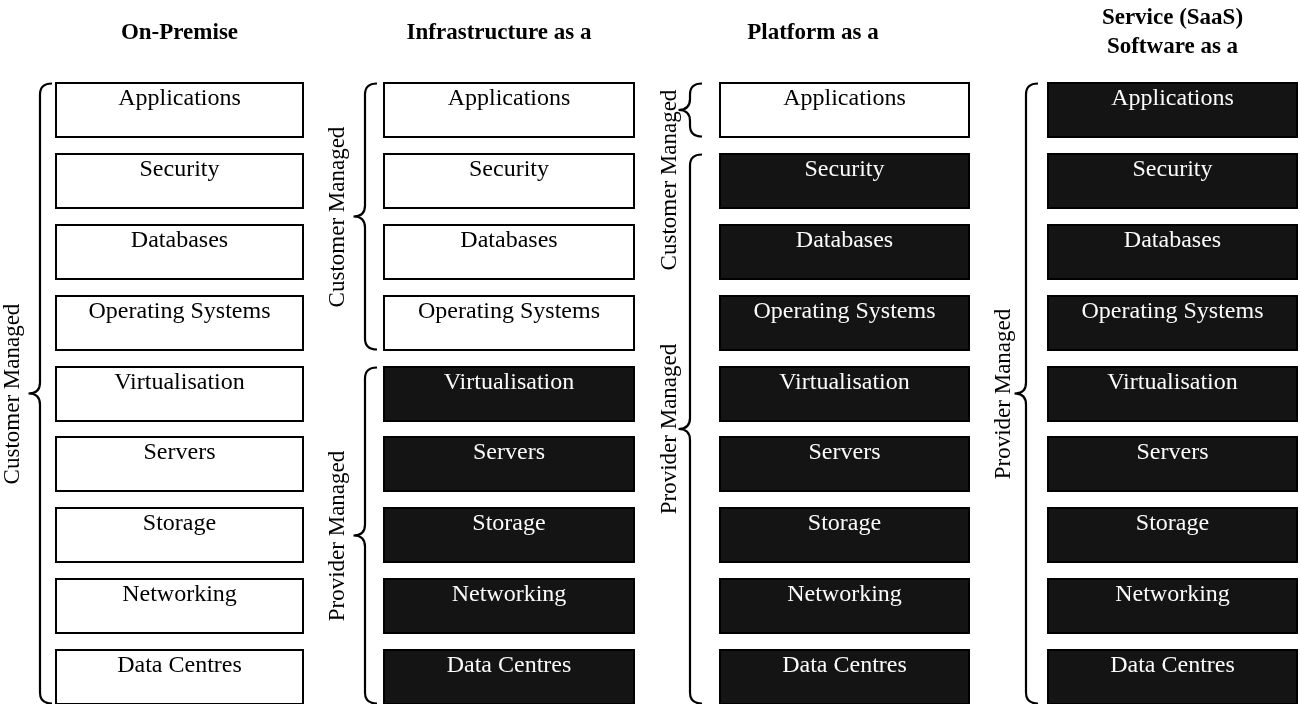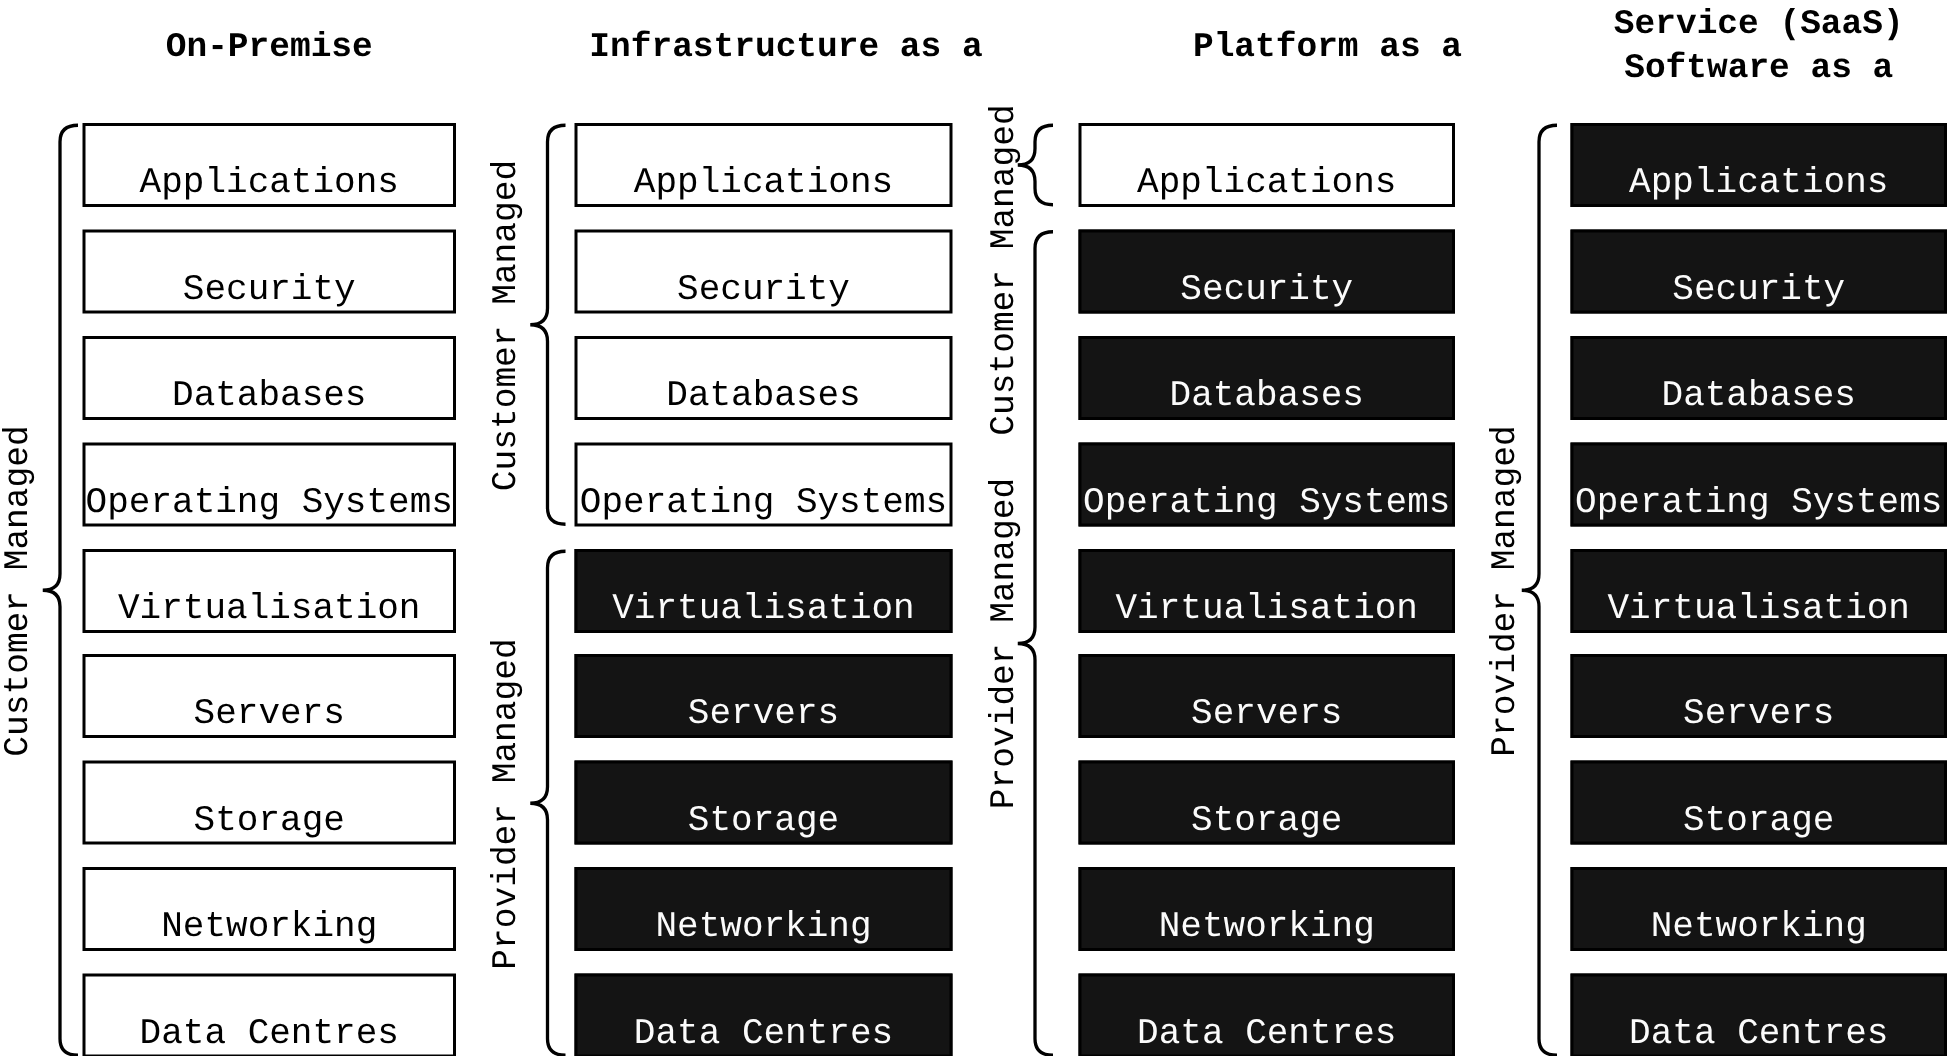--- a/index.html
+++ b/index.html
@@ -1,31 +1,31 @@
 <!DOCTYPE html>
 <html><head>
 <meta charset="utf-8">
 <style>
   html,body{margin:0;padding:0;background:#ffffff;}
   #figure{
     position:relative;
     width:1300px;height:704px;
     background:var(--bg,#ffffff);
-    font-family:Liberation Mono, monospace;
+    font-family:Liberation Serif, serif;
     overflow:hidden;
   }
   .col-title{
     position:absolute;top:0;height:62px;width:320px;
     display:flex;flex-direction:column;align-items:center;justify-content:center;
     font-weight:bold;font-size:23px;line-height:29px;
     color:#000;text-align:center;white-space:nowrap;
   }
   .layer-box{
     position:absolute;height:56px;
-    display:flex;align-items:flex-end;justify-content:center;
+    display:flex;align-items:flex-start;justify-content:center;
     font-size:24px;box-sizing:border-box;
     border:2px solid var(--border,#000);
   }
   .layer-box.customer{background:var(--customer-fill,#fff);color:var(--customer-text,#000);}
   .layer-box.provider{background:var(--provider-fill,#141414);color:var(--provider-text,#fbfbfb);}
   .rot-label{
     position:absolute;width:260px;height:26px;line-height:26px;
     text-align:center;font-size:23px;color:#000;white-space:nowrap;
     transform:rotate(-90deg);transform-origin:50% 50%;
   }
@@ -66,21 +66,21 @@
       </div>
       <div class="layer-box customer" style="left: 55px; top: 649px; width: 249px;">
         <span>Data Centres</span>
       </div>
       <svg class="brace" width="26" height="623" viewBox="0 0 26 623" style="left: 27px; top: 82px;">
         <path d="M 25 1.5 Q 13 1.5 13 12.5 L 13 300.5 Q 13 311.5 1.5 311.5 Q 13 311.5 13 322.5 L 13 610.5 Q 13 621.5 25 621.5"></path>
       </svg>
       <div class="rot-label" style="left: -118px; top: 380.5px;">Customer Managed</div>
     </div>
     <div>
-      <div class="col-title" style="left: 364px;">
+      <div class="col-title" style="left: 339px;">
         <div>Infrastructure as a</div>
       </div>
       <div class="layer-box customer" style="left: 383px; top: 82px; width: 252px;">
         <span>Applications</span>
       </div>
       <div class="layer-box customer" style="left: 383px; top: 153px; width: 252px;">
         <span>Security</span>
       </div>
       <div class="layer-box customer" style="left: 383px; top: 224px; width: 252px;">
         <span>Databases</span>
@@ -106,21 +106,21 @@
       <svg class="brace" width="26" height="269" viewBox="0 0 26 269" style="left: 352px; top: 82px;">
         <path d="M 25 1.5 Q 13 1.5 13 12.5 L 13 123.5 Q 13 134.5 1.5 134.5 Q 13 134.5 13 145.5 L 13 256.5 Q 13 267.5 25 267.5"></path>
       </svg>
       <div class="rot-label" style="left: 207px; top: 203.5px;">Customer Managed</div>
       <svg class="brace" width="26" height="339" viewBox="0 0 26 339" style="left: 352px; top: 366px;">
         <path d="M 25 1.5 Q 13 1.5 13 12.5 L 13 158.5 Q 13 169.5 1.5 169.5 Q 13 169.5 13 180.5 L 13 326.5 Q 13 337.5 25 337.5"></path>
       </svg>
       <div class="rot-label" style="left: 207px; top: 522.5px;">Provider Managed</div>
     </div>
     <div>
-      <div class="col-title" style="left: 725px; text-align: right;">
+      <div class="col-title" style="left: 653px; text-align: right;">
         <div>Platform as a</div>
       </div>
       <div class="layer-box customer" style="left: 719px; top: 82px; width: 251px;">
         <span>Applications</span>
       </div>
       <div class="layer-box provider" style="left: 719px; top: 153px; width: 251px;">
         <span>Security</span>
       </div>
       <div class="layer-box provider" style="left: 719px; top: 224px; width: 251px;">
         <span>Databases</span>

